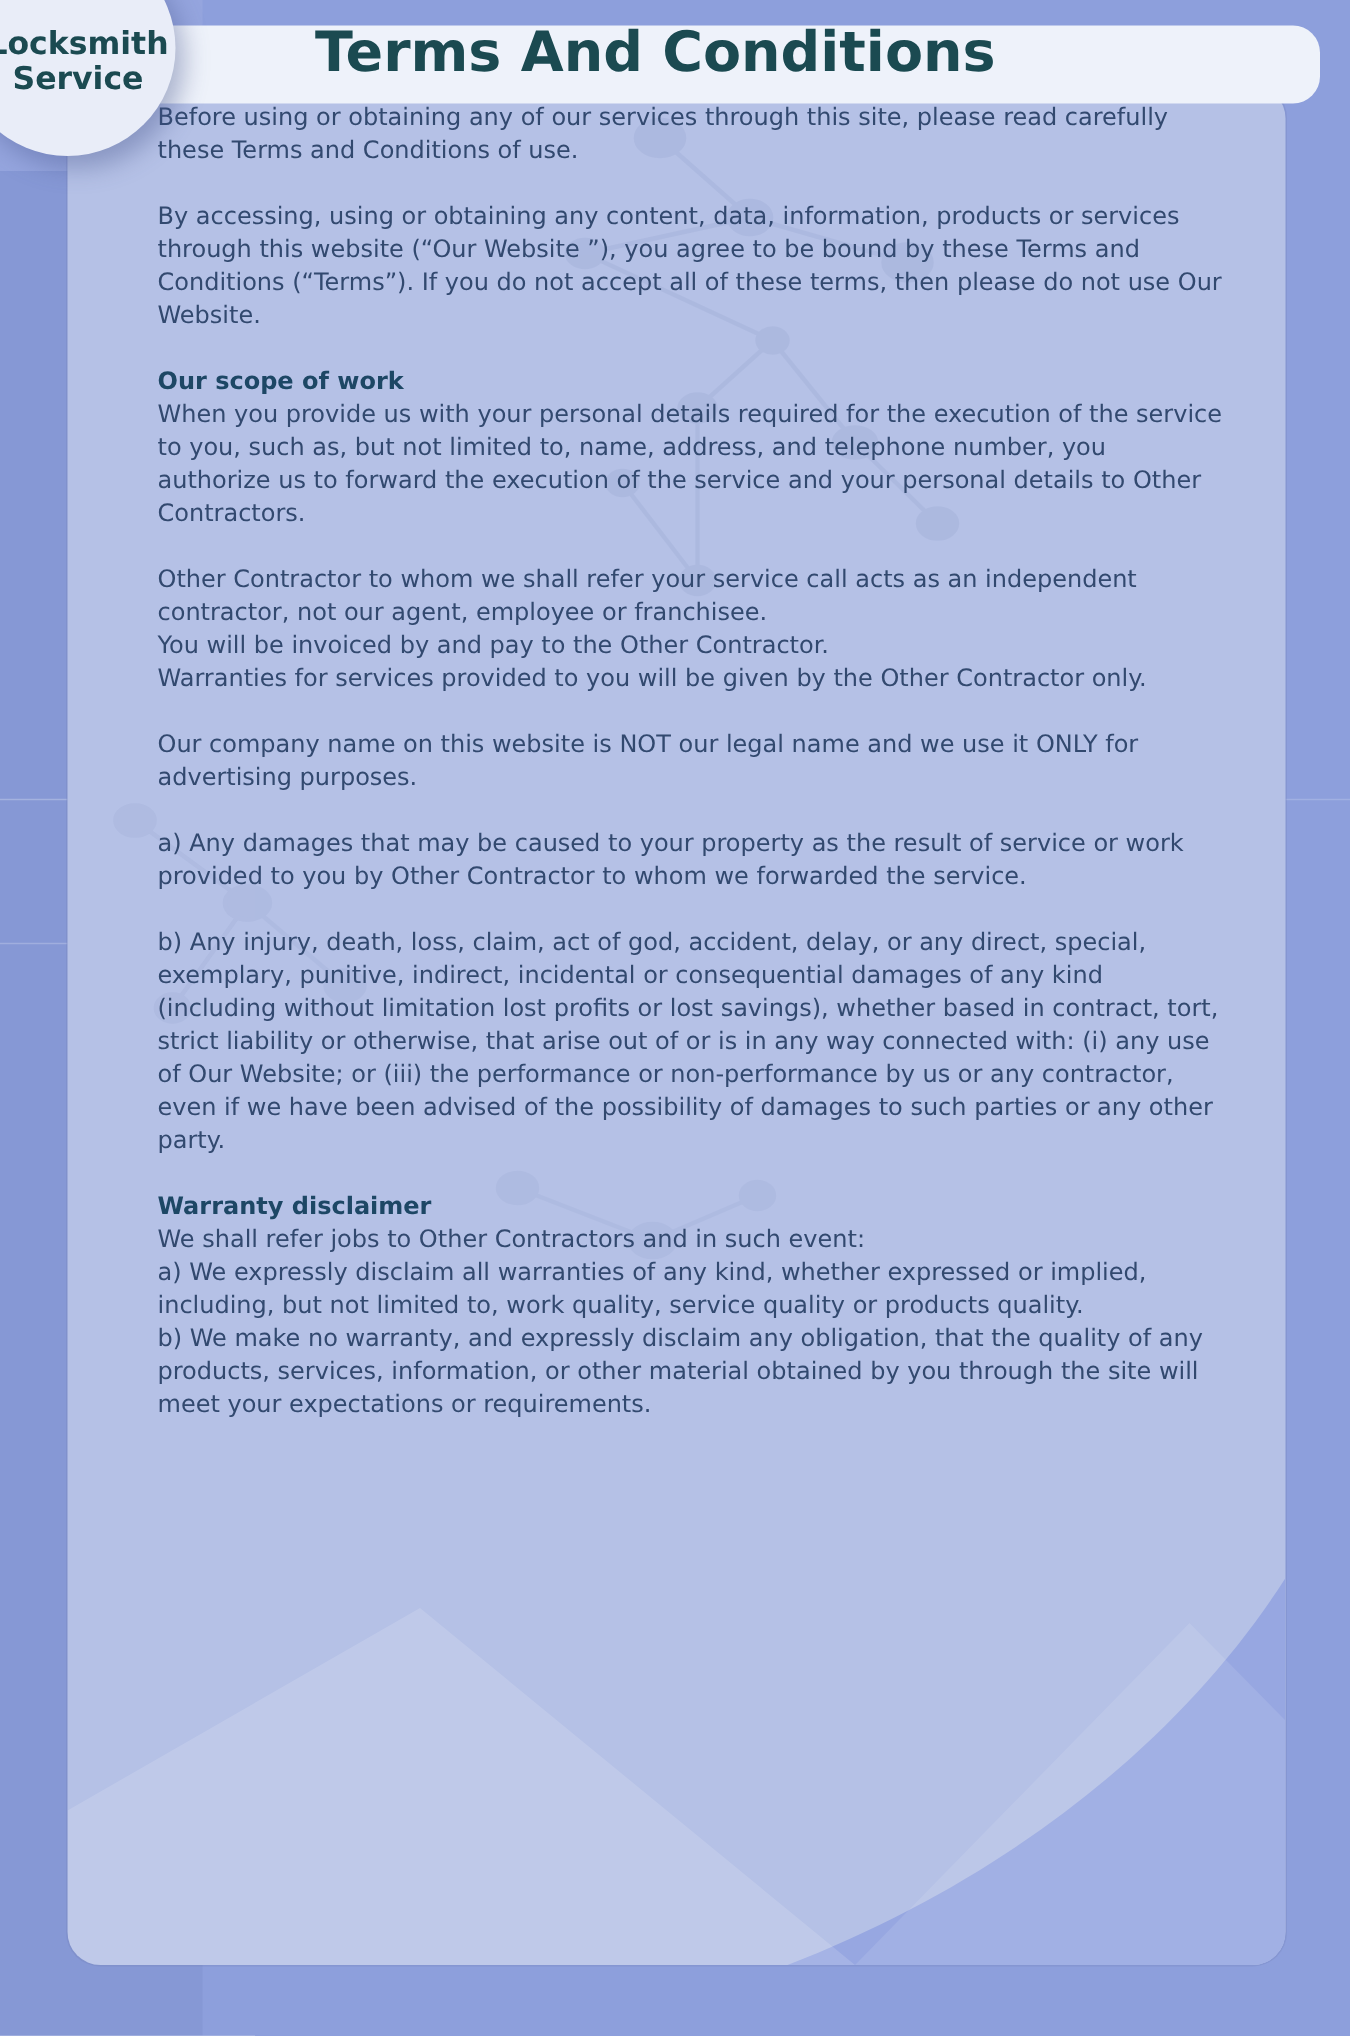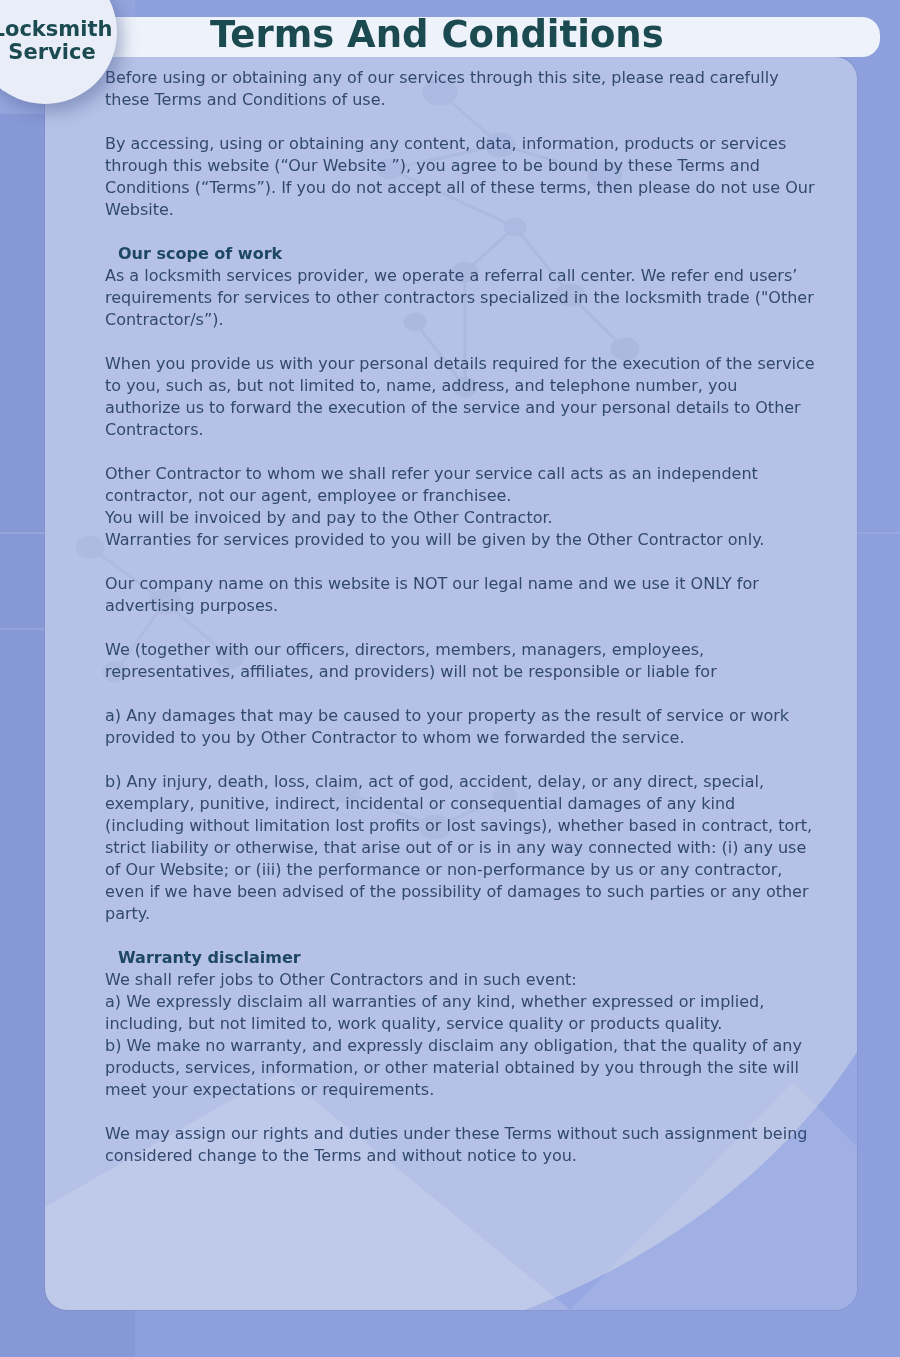--- a/index.html
+++ b/index.html
@@ -19,26 +19,26 @@
     box-shadow:0 0 0 1px rgba(110,125,180,.25);
   }
   .panel-deco{position:absolute;left:0;top:0;z-index:0;pointer-events:none;}
   .text-column{
     position:absolute;left:60px;top:10px;width:712px;z-index:2;
     color:var(--body_text,#32496f);
     font-size:16px;line-height:22px;
   }
   .block{margin:0;margin-top:22px;white-space:pre-line;}
   .block:first-child{margin-top:0;}
-  .heading{font-weight:bold;color:var(--heading_text,#1d4765);margin-left:13px;}
+  .heading{font-weight:bold;color:var(--heading_text,#1d4765);}
   .heading + .para{margin-top:0;}
 
   
   .header-bar{
-    position:absolute;left:80px;top:17px;width:800px;height:40px;
+    position:absolute;left:80px;top:17px;width:800px;height:52px;
     background:var(--header_bar,#eef2fa);
     border-radius:0 18px 18px 0;z-index:2;
   }
   .page-title{
     position:absolute;left:130px;top:-4px;
     font-size:37px;line-height:44px;font-weight:bold;letter-spacing:0px;
     color:var(--title_text,#1b4a51);
     white-space:nowrap;
   }
 
@@ -111,34 +111,31 @@
       <line x1="390" y1="770" x2="460" y2="740"></line>
       <ellipse cx="300" cy="735" rx="13" ry="10"></ellipse>
       <ellipse cx="390" cy="770" rx="15" ry="11"></ellipse>
       <ellipse cx="460" cy="740" rx="11" ry="9"></ellipse>
     </g>
   </svg>
   <div class="text-column">
       <div class="block para">Before using or obtaining any of our services through this site, please read carefully these Terms and Conditions of use.</div>
       <div class="block para">By accessing, using or obtaining any content, data, information, products or services through this website (“Our Website ”), you agree to be bound by these Terms and Conditions (“Terms”). If you do not accept all of these terms, then please do not use Our Website.</div>
       <div class="block heading">Our scope of work</div>
-      <div class="block para">As a locksmith services provider, we operate a referral call center. We refer end users’ requirements for services to other contractors specialized in the locksmith trade ("Other Contractor/s”).</div>
       <div class="block para">When you provide us with your personal details required for the execution of the service to you, such as, but not limited to, name, address, and telephone number, you authorize us to forward the execution of the service and your personal details to Other Contractors.</div>
       <div class="block para">Other Contractor to whom we shall refer your service call acts as an independent contractor, not our agent, employee or franchisee.
 You will be invoiced by and pay to the Other Contractor.
 Warranties for services provided to you will be given by the Other Contractor only.</div>
       <div class="block para">Our company name on this website is NOT our legal name and we use it ONLY for advertising purposes.</div>
-      <div class="block para">We (together with our officers, directors, members, managers, employees, representatives, affiliates, and providers) will not be responsible or liable for</div>
       <div class="block para">a) Any damages that may be caused to your property as the result of service or work provided to you by Other Contractor to whom we forwarded the service.</div>
       <div class="block para">b) Any injury, death, loss, claim, act of god, accident, delay, or any direct, special, exemplary, punitive, indirect, incidental or consequential damages of any kind (including without limitation lost profits or lost savings), whether based in contract, tort, strict liability or otherwise, that arise out of or is in any way connected with: (i) any use of Our Website; or (iii) the performance or non-performance by us or any contractor, even if we have been advised of the possibility of damages to such parties or any other party.</div>
       <div class="block heading">Warranty disclaimer</div>
       <div class="block para">We shall refer jobs to Other Contractors and in such event:
 a) We expressly disclaim all warranties of any kind, whether expressed or implied, including, but not limited to, work quality, service quality or products quality.
 b) We make no warranty, and expressly disclaim any obligation, that the quality of any products, services, information, or other material obtained by you through the site will meet your expectations or requirements.</div>
-      <div class="block para">We may assign our rights and duties under these Terms without such assignment being considered change to the Terms and without notice to you.</div>
     </div>
 </div>
 
 <div class="header-bar">
   <div class="page-title">Terms And Conditions</div>
 </div>
 
 <div class="logo-circle">
   <div class="logo-text">
     <div>Locksmith</div>

